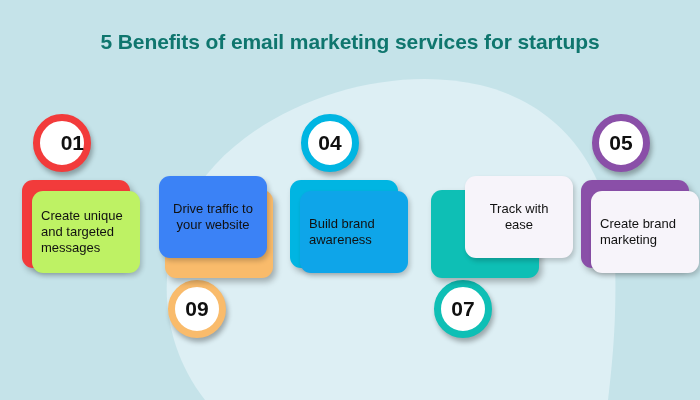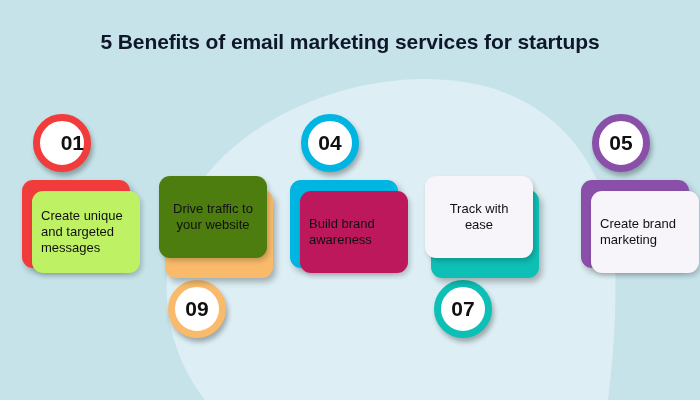--- a/index.html
+++ b/index.html
@@ -114,21 +114,21 @@
 </style>
 </head>
 <body>
 
 <div id="infographic" style="background: rgb(197, 227, 233);">
 
   <svg class="blob" viewBox="0 0 700 400" preserveAspectRatio="none">
     <path id="blob-path" d="M 205 400 C 150 330 155 230 215 165 C 280 95 395 65 480 85 C 565 105 612 175 615 260 C 617 320 612 365 608 400 Z" fill="#ddeff4"></path>
   </svg>
 
-  <div id="title" style="color: #0f172a;">5 Benefits of email marketing services for startups</div>
+  <div id="title" style="color: #0f766e;">5 Benefits of email marketing services for startups</div>
 
   <div class="step up" style="left:22px;">
     <div class="circle-wrap">
       <div class="circle" id="circle-0" style="border: 7px solid rgb(242, 59, 59); justify-content: flex-end;">
         <span>01</span>
       </div>
     </div>
     <div class="card-zone">
       <div class="card-back" id="back-0" style="background: rgb(242, 59, 59);"></div>
       <div class="card-front" style="background: #bef264;">
@@ -138,49 +138,49 @@
   </div>
 
   <div class="step down" style="left:157px;">
     <div class="circle-wrap">
       <div class="circle" id="circle-1" style="border: 7px solid rgb(249, 187, 107);">
         <span>09</span>
       </div>
     </div>
     <div class="card-zone">
       <div class="card-back" id="back-1" style="background: rgb(249, 187, 107);"></div>
-      <div class="card-front" style="background: #4d7c0f;">
+      <div class="card-front" style="background: #3b82f6;">
         <div class="card-text">Drive traffic to your website</div>
       </div>
     </div>
   </div>
 
   <div class="step up" style="left:290px;">
     <div class="circle-wrap">
       <div class="circle" id="circle-2" style="border: 7px solid rgb(0, 181, 226);">
         <span>04</span>
       </div>
     </div>
     <div class="card-zone">
       <div class="card-back" id="back-2" style="background: rgb(0, 181, 226);"></div>
-      <div class="card-front" style="background: #be185d; justify-content: flex-end;">
+      <div class="card-front" style="background: #0ea5e9; justify-content: flex-end;">
         <div class="card-text">Build brand awareness</div>
       </div>
     </div>
   </div>
 
   <div class="step down" style="left:423px;">
     <div class="circle-wrap">
       <div class="circle" id="circle-3" style="border: 7px solid rgb(14, 191, 181);">
         <span>07</span>
       </div>
     </div>
     <div class="card-zone">
       <div class="card-back" id="back-3" style="background: rgb(14, 191, 181);"></div>
-      <div class="card-front" style="background: rgb(247, 244, 250);">
+      <div class="card-front" style="background: rgb(247, 244, 250); margin-left: 40px;">
         <div class="card-text">Track with ease</div>
       </div>
     </div>
   </div>
 
   <div class="step up" style="left:581px;">
     <div class="circle-wrap">
       <div class="circle" id="circle-4" style="border: 7px solid rgb(138, 79, 168);">
         <span>05</span>
       </div>

